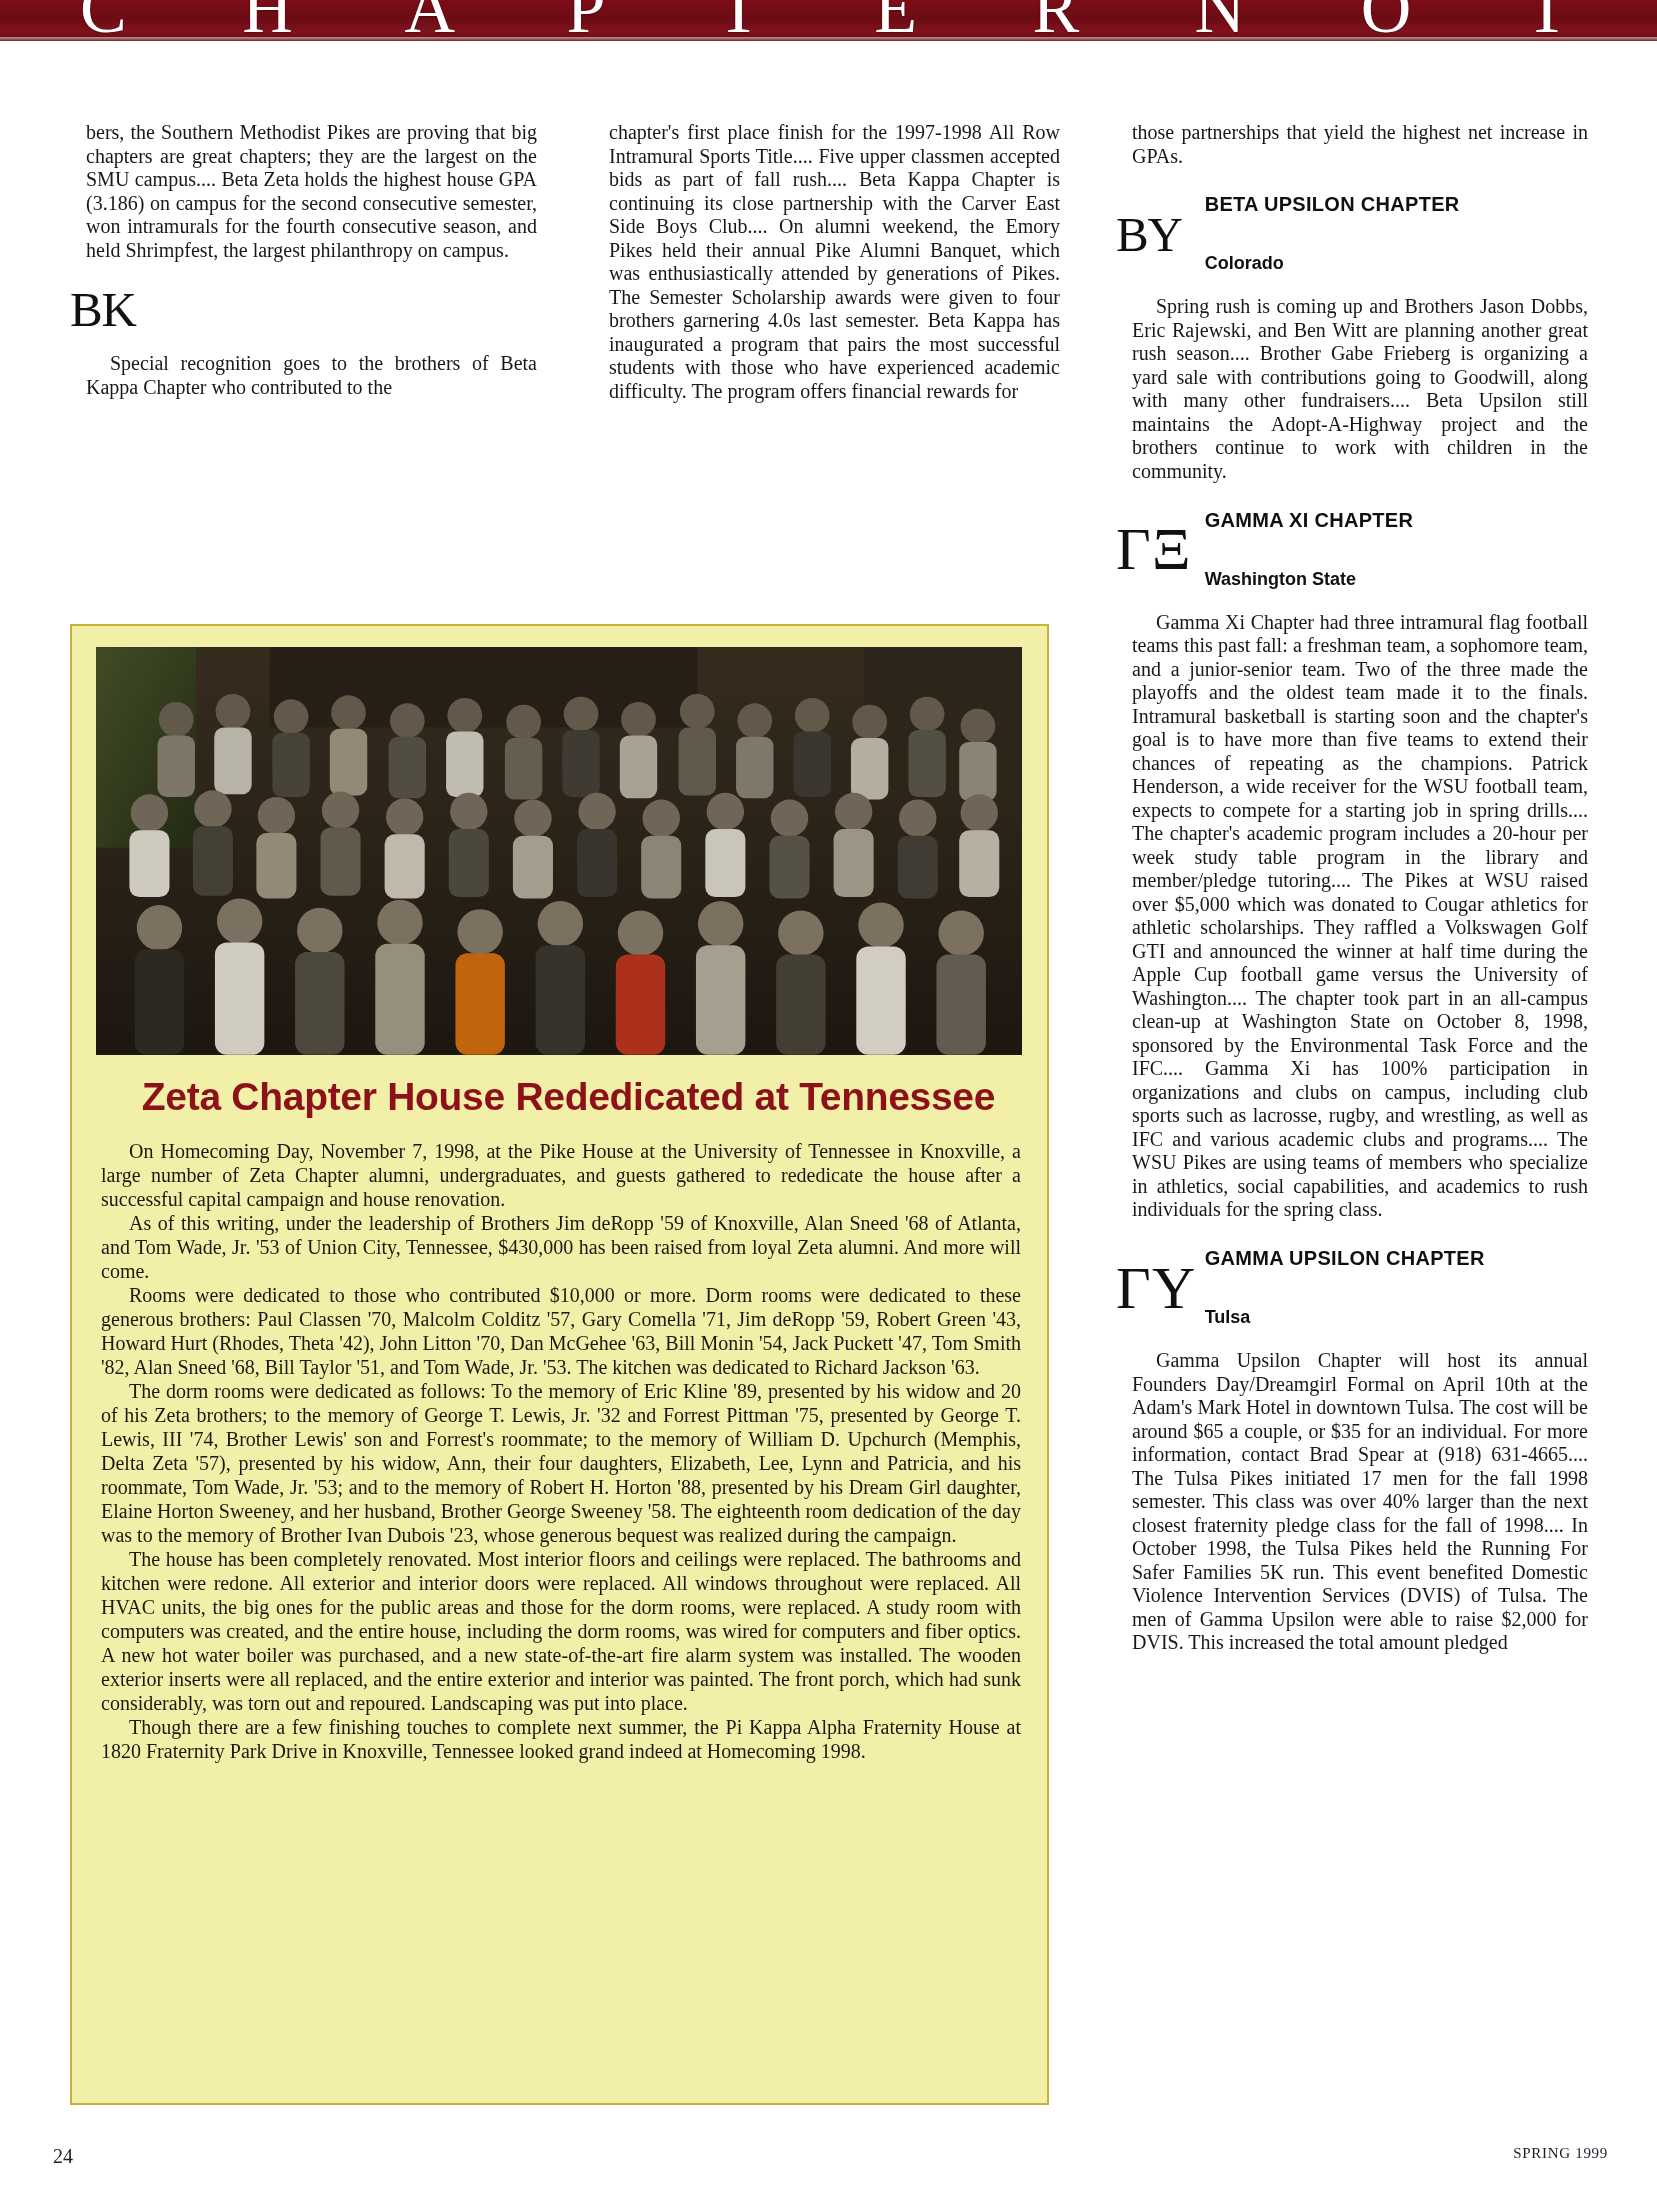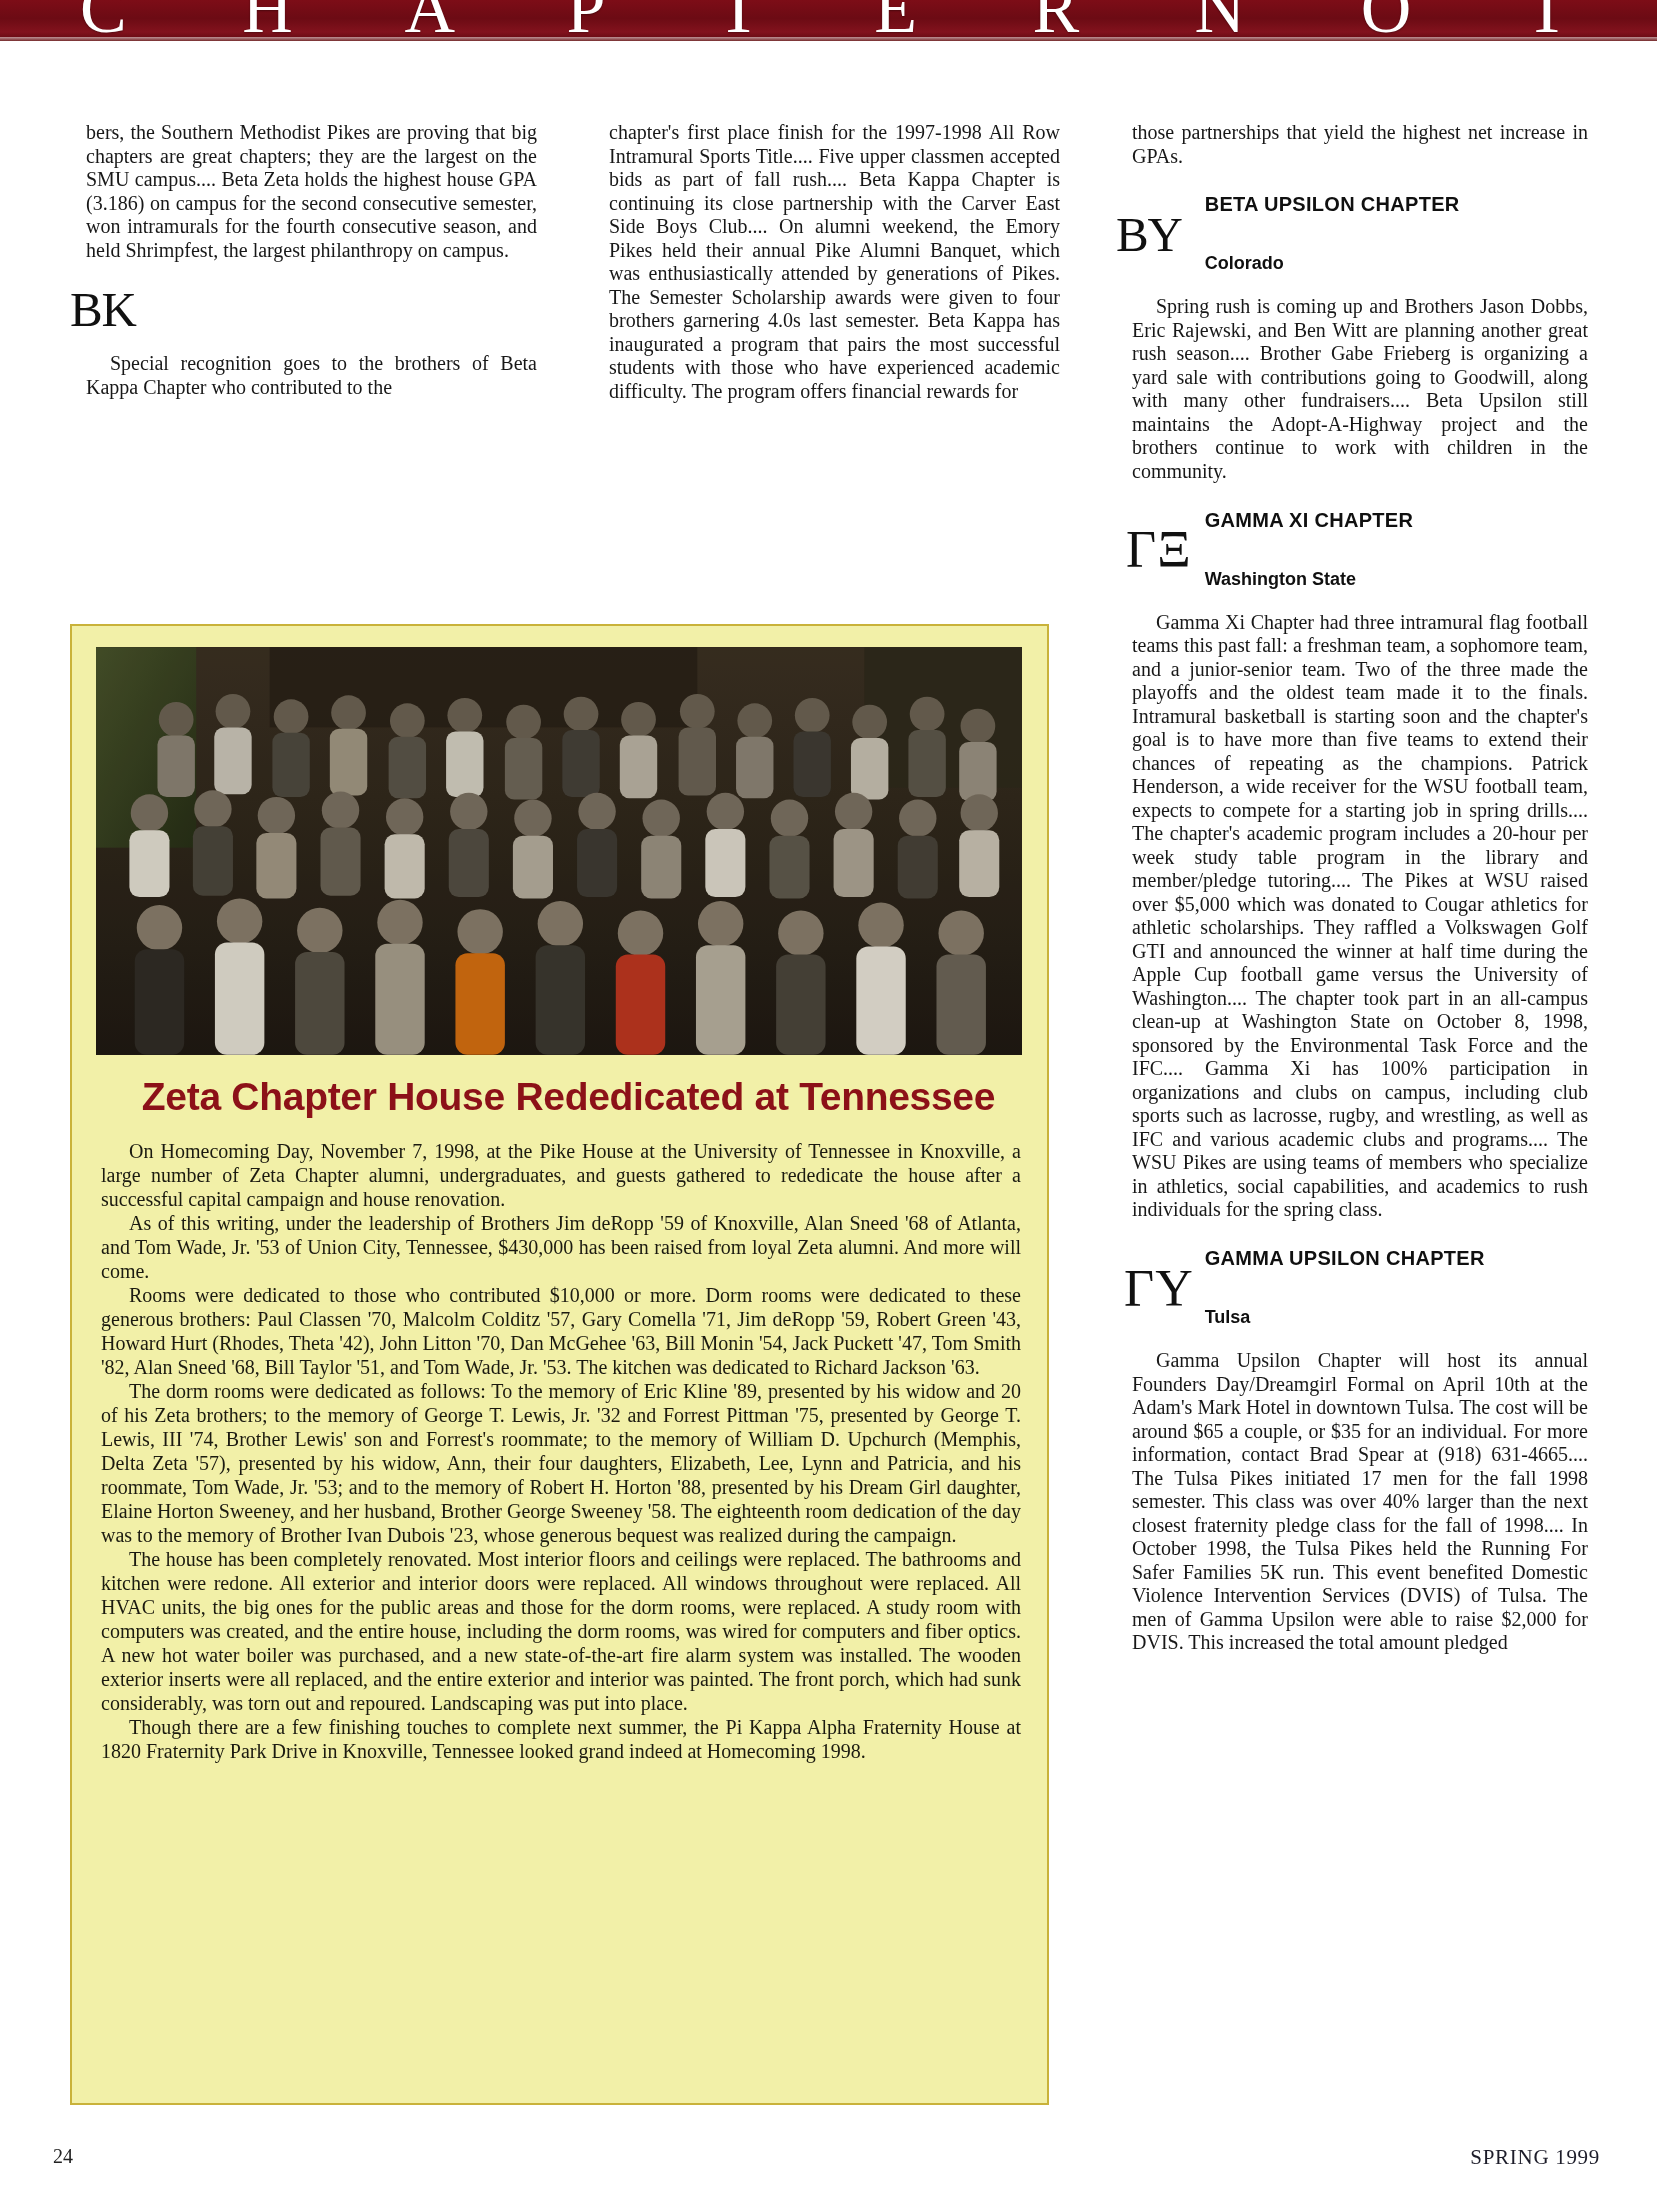--- a/index.html
+++ b/index.html
@@ -85,21 +85,21 @@
   .monogram {
     font-family: "Liberation Serif", serif;
     font-size: 49px;
     line-height: 45px;
     font-weight: 400;
     color: #111111;
     letter-spacing: -1.3px;
     flex: 0 0 auto;
     min-width: 86px;
   }
-  .monogram.greek { letter-spacing: 1.3px; font-size: 52px; text-align: center; }
+  .monogram.greek { letter-spacing: 1.3px; font-size: 60px; }
   .chapter-titles {
     font-family: "Liberation Sans", sans-serif;
     flex: 1 1 auto;
     padding-left: 2.7px;
   }
   .chapter-name {
     font-size: 20px;
     font-weight: bold;
     letter-spacing: 0.3px;
     line-height: 23px;
@@ -169,24 +169,24 @@
   .footer-page {
     position: absolute;
     left: 53px;
     top: 2104px;
     font-family: "Liberation Serif", serif;
     font-size: 20px;
     color: #222;
   }
   .footer-issue {
     position: absolute;
-    right: 57px;
+    right: 49px;
     top: 2104px;
     font-family: "Liberation Serif", serif;
-    font-size: 21px;
+    font-size: 15px;
     letter-spacing: 0.7px;
     color: #1d1d2a;
   }
 </style>
 </head>
 <body>
 
 <div class="masthead">
   <div class="masthead-title">C H A P T E R   N O T E S</div>
   <div class="masthead-rule"></div>

